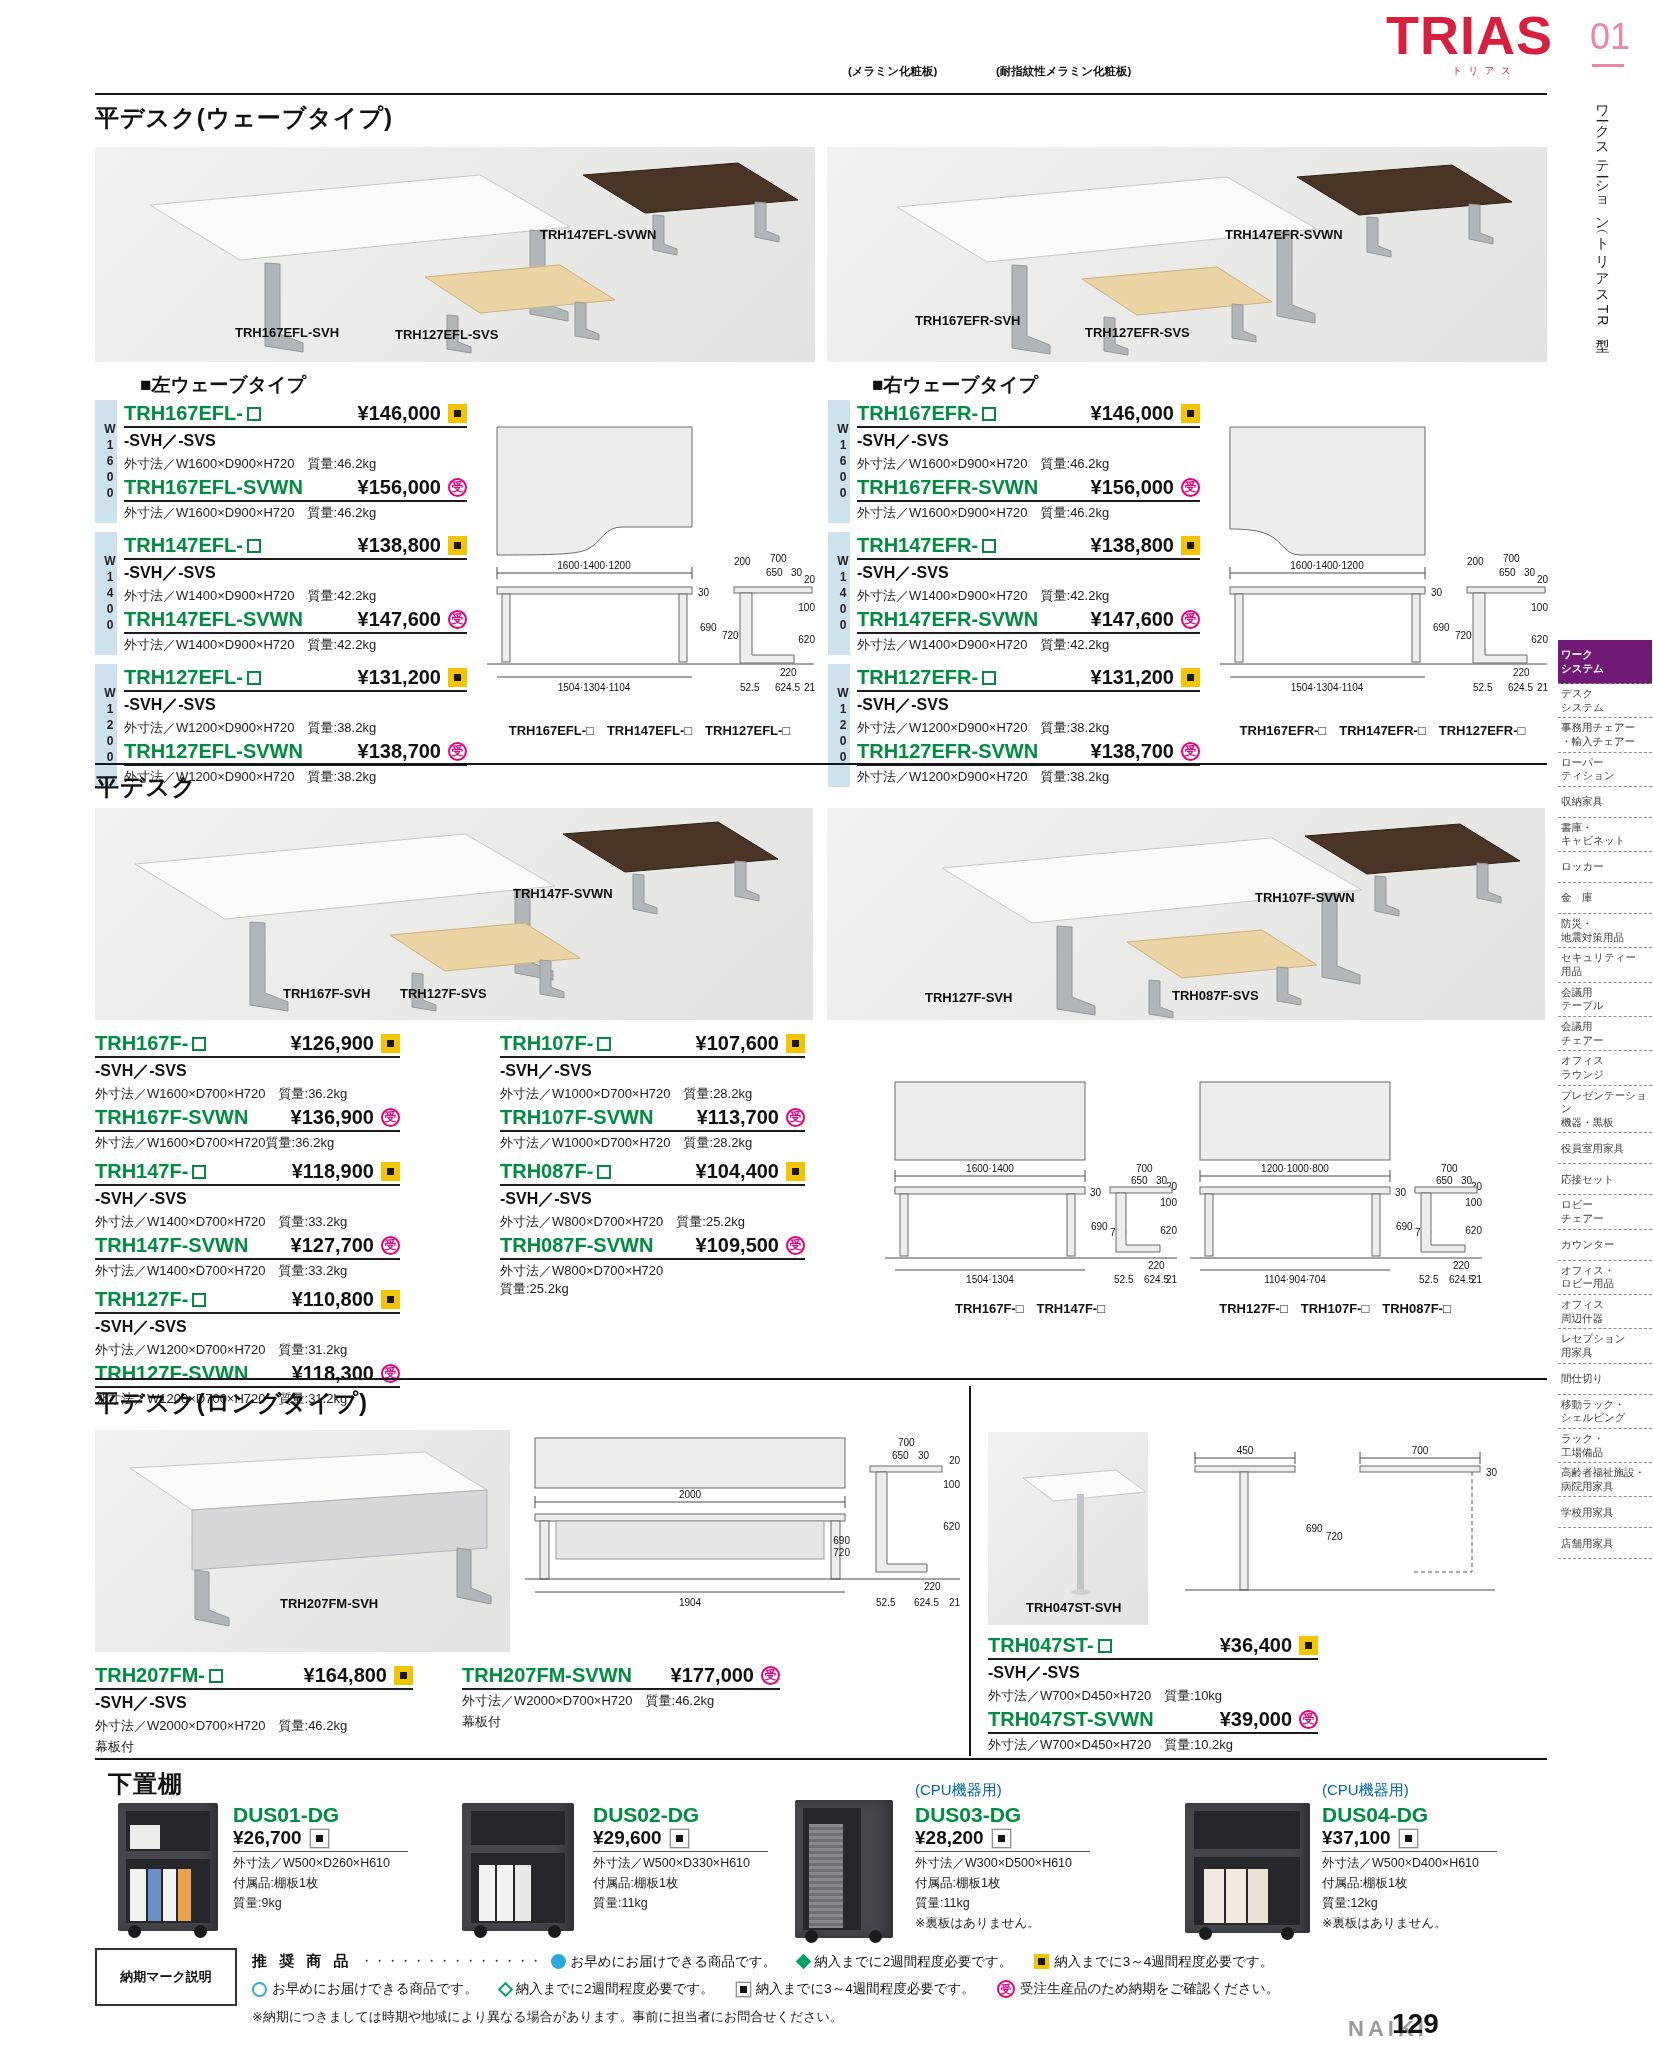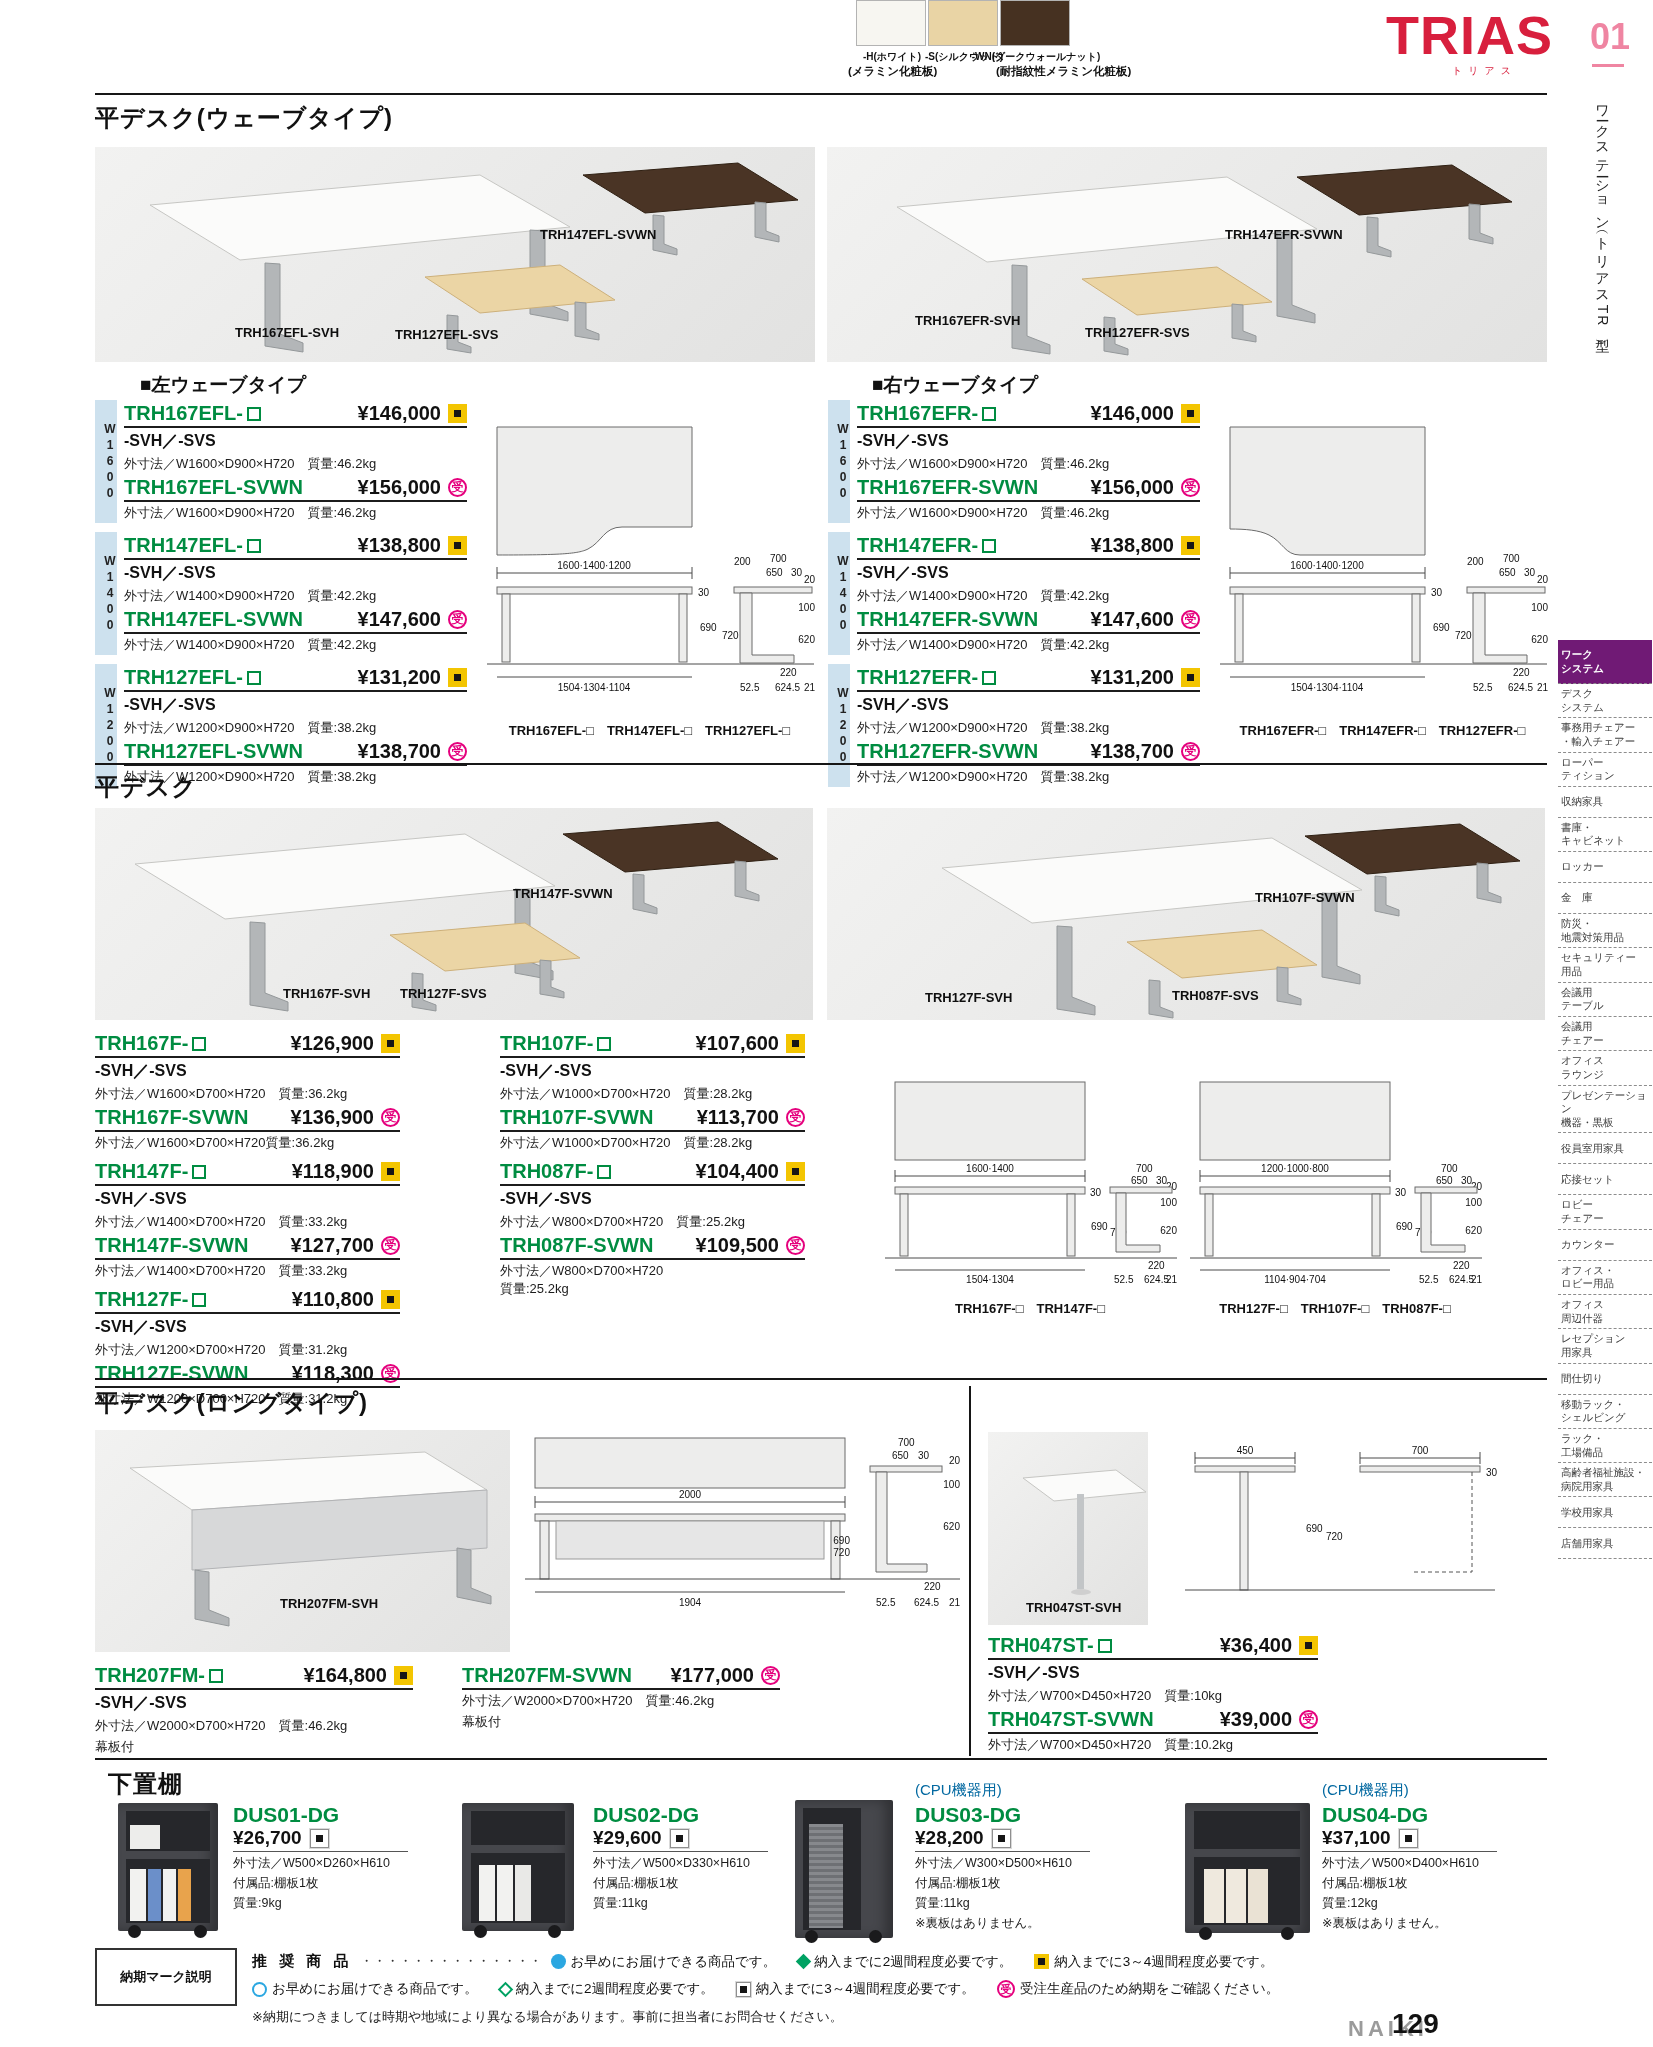--- a/index.html
+++ b/index.html
@@ -42,21 +42,21 @@
 .dg text{font-family:"Liberation Sans",sans-serif;font-size:10px;fill:#111}
 .shape{fill:#ededec;stroke:#6b6b6b;stroke-width:1}
 .dl{stroke:#4a4a4a;stroke-width:1}
 .dlabels{position:absolute;font-size:13px;font-weight:bold;text-align:center;white-space:nowrap}
 .vline{position:absolute;width:2px;background:#161616}
 .swatch{position:absolute;top:0;width:70px;height:46px;border:1px solid #b3b3b3}
 .swlab{position:absolute;top:50px;font-size:10px;font-weight:bold;transform:translateX(-50%);white-space:nowrap}
 .swnote{position:absolute;top:64px;font-size:11.5px;font-weight:bold;white-space:nowrap}
 .logo{position:absolute;left:1386px;top:4px;font-size:54px;font-weight:bold;color:#d81f3d;letter-spacing:1px;font-stretch:condensed}
 .logosub{position:absolute;left:1452px;top:64px;font-size:10px;color:#d81f3d;letter-spacing:6px}
-.ptab{position:absolute;left:1590px;top:16px;font-size:36px;font-weight:bold;color:#ef85a2}
+.ptab{position:absolute;left:1590px;top:16px;font-size:36px;font-weight:normal;color:#ef85a2}
 .ptabline{position:absolute;left:1592px;top:64px;width:32px;height:3px;background:#ef85a2}
 .vtitle{position:absolute;left:1594px;top:95px;writing-mode:vertical-rl;font-size:14px;letter-spacing:2px;color:#222;white-space:nowrap}
 .nav{position:absolute;left:1558px;top:640px;width:94px}
 .navitem{border-bottom:1px dashed #8d8d8d;min-height:31px;display:flex;align-items:center;font-size:10.5px;color:#3c3c3c;line-height:1.3;padding:3px 3px;cursor:pointer}
 .navitem span{white-space:pre-line}
 .navitem.m-active{background:#701a75;color:#fff;font-weight:bold;min-height:44px}
 .shelf{position:absolute;background:#46474c;border-radius:2px;box-shadow:inset -8px 0 12px rgba(0,0,0,.3)}
 .sh-open{position:absolute;background:#26272b}
 .sh-open b{position:absolute;bottom:2px;display:block}
 .caster{position:absolute;width:13px;height:13px;border-radius:50%;background:#1a1a1c}
@@ -101,35 +101,20 @@
         </g>
     <g id="dskw">
           <polygon points="0,12 155,0 215,37 62,50" class="topw"></polygon>
           <path d="M70,52 l11,1 v28 l13,5 v6 l-24,-5 z" class="leg"></path>
           <path d="M172,39 l11,1 v28 l13,5 v6 l-24,-5 z" class="leg"></path>
         </g>
   </defs>
     </svg>
 
   
-  <div class="abs" style="left:856px;top:0">
-
-  <div class="abs" style="position:relative;float:left;width:72px;height:80px">
-      <div class="swatch" style="left: 0px; background: rgb(247, 246, 241);"></div>
-      <div class="swlab" style="left:36px">-H(ホワイト)</div>
-    </div>
-      <div class="abs" style="position:relative;float:left;width:72px;height:80px">
-      <div class="swatch" style="left: 0px; background: rgb(233, 212, 165);"></div>
-      <div class="swlab" style="left:36px">-S(シルクウッド)</div>
-    </div>
-      <div class="abs" style="position:relative;float:left;width:72px;height:80px">
-      <div class="swatch" style="left: 0px; background: rgb(70, 49, 33);"></div>
-      <div class="swlab" style="left:36px">-WN(ダークウォールナット)</div>
-    </div>
-    </div>
   <div class="swnote" style="left:848px">(メラミン化粧板)</div>
   <div class="swnote" style="left:996px">(耐指紋性メラミン化粧板)</div>
   <div class="logo">TRIAS</div>
   <div class="logosub">トリアス</div>
   <div class="ptab">01</div>
   <div class="ptabline"></div>
 
   
   <div class="vtitle">ワークステーション（トリアス TR型）</div>
   <div class="nav">

